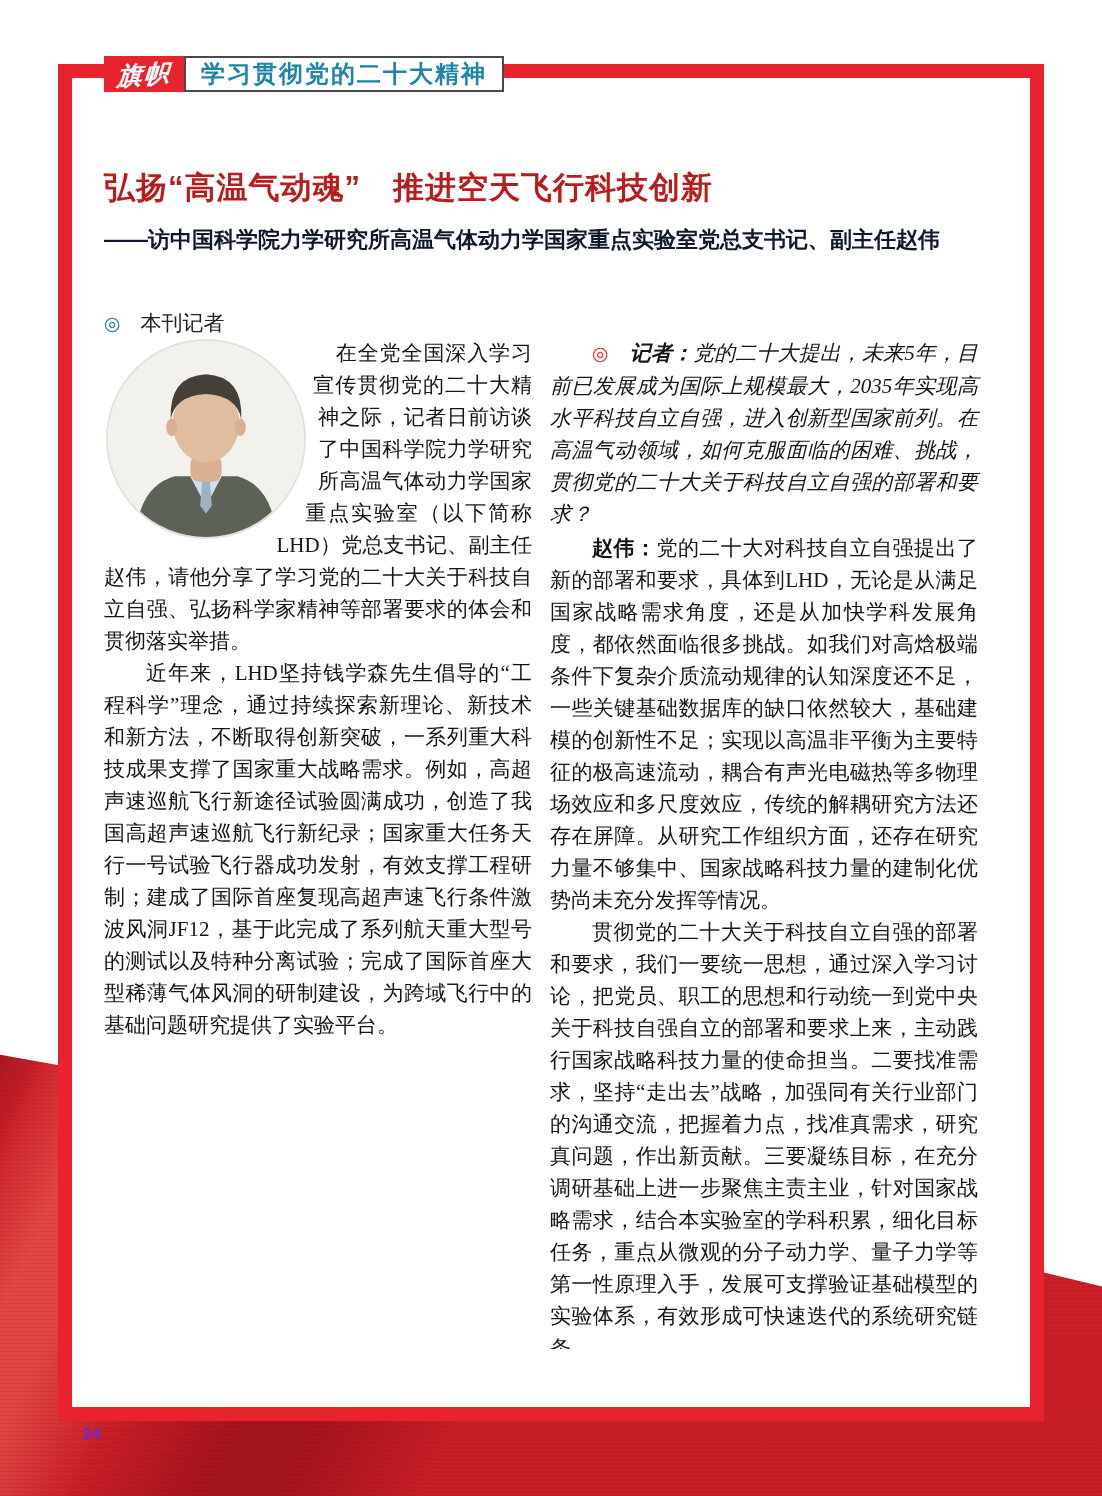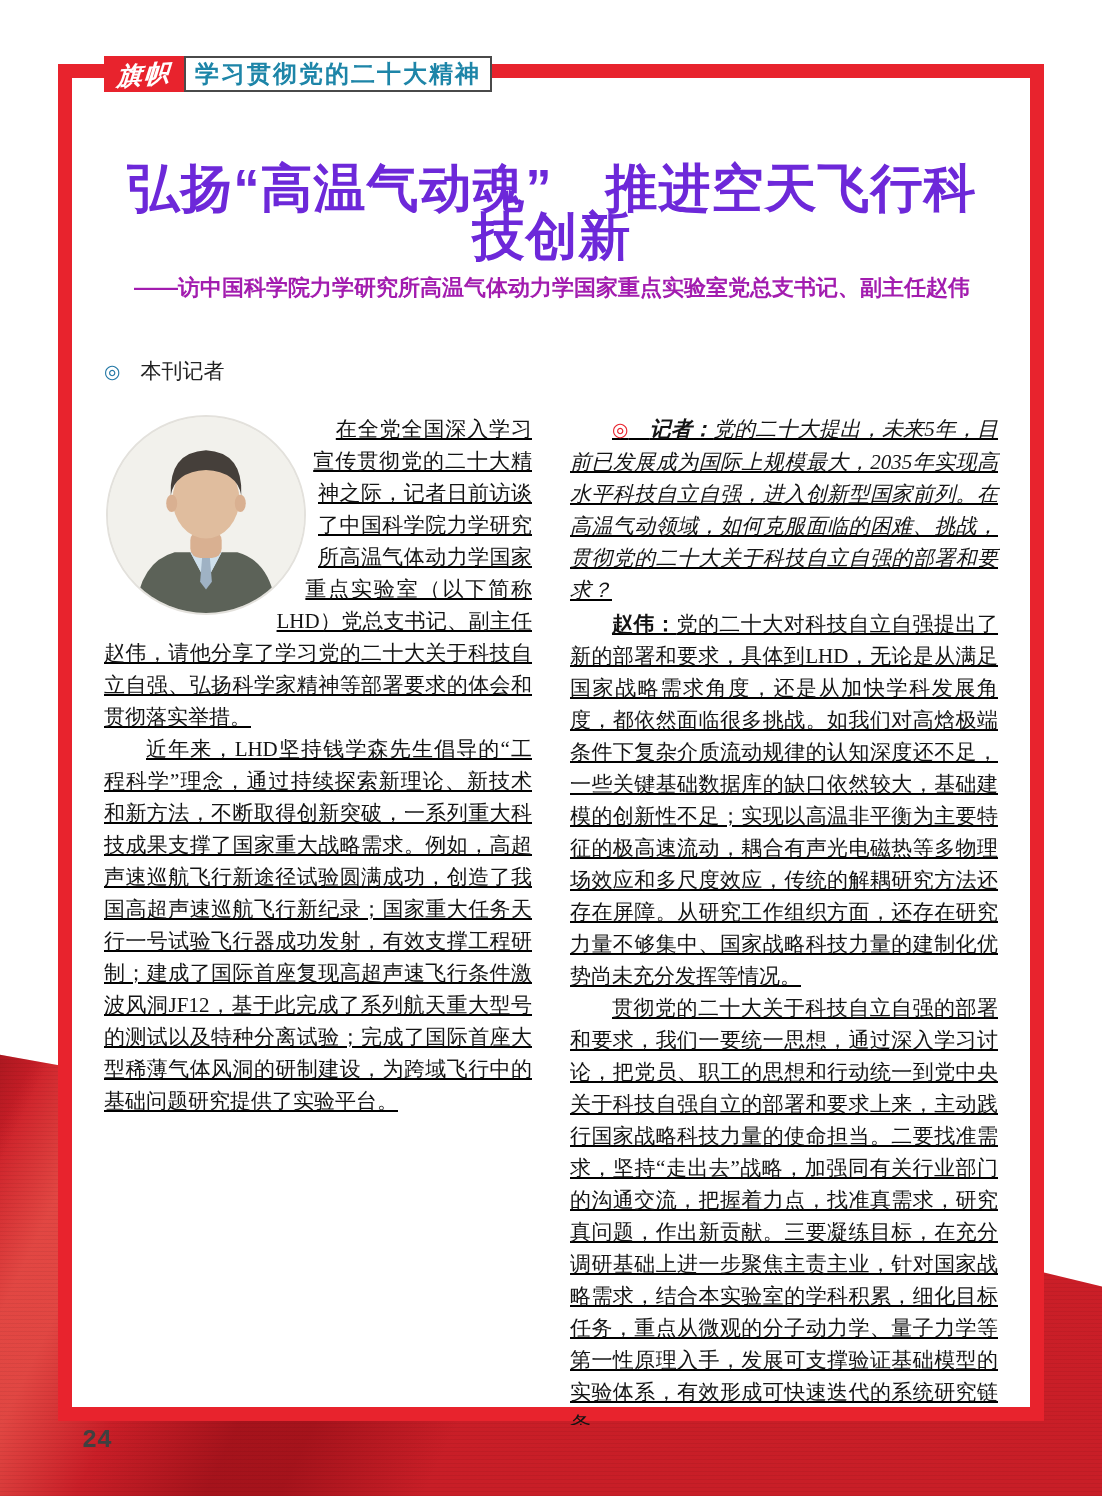--- a/index.html
+++ b/index.html
@@ -31,62 +31,62 @@
   .banner{position:absolute;left:104px;top:56px;z-index:3;display:flex;align-items:stretch;height:36px;}
   .banner-logo{
     width:80px;background:#e8232d;color:#fff;display:flex;align-items:center;justify-content:center;
     font-family:"Liberation Serif",serif;font-size:25px;font-weight:bold;font-style:italic;
     transform-origin:center;letter-spacing:2px;
   }
   .banner-logo span{display:inline-block;transform:rotate(-4deg) skewX(-8deg);}
   .banner-label{
     background:#fff;border:2px solid #4a4a4a;color:#1d85a8;display:flex;align-items:center;
     font-family:"Liberation Sans","DejaVu Sans",sans-serif;font-weight:bold;font-size:24px;
-    padding:0 9px;letter-spacing:2px;box-sizing:border-box;
+    padding:0 15px;letter-spacing:2px;box-sizing:border-box;
   }
 
   
   .main{position:absolute;left:104px;top:140px;width:896px;z-index:2;}
 
   .title{
-    margin:24px 0 0 0;text-align:center;color:#6d28d9;
+    margin:24px 0 0 0;color:#b91c1c;
     font-family:"Liberation Sans","DejaVu Sans",sans-serif;
-    font-size:52px;line-height:48px;font-weight:900;letter-spacing:1px;
+    font-size:31px;line-height:48px;font-weight:900;letter-spacing:1px;
   }
   .subtitle{
-    margin:13px 0 0 0;text-align:center;color:#a21caf;
+    margin:13px 0 0 0;color:#0f172a;
     font-family:"Liberation Sans","DejaVu Sans",sans-serif;
     font-size:22px;line-height:30px;font-weight:bold;
   }
   .byline{
     margin-top:54px;display:flex;align-items:center;gap:20px;
     font-family:"Liberation Sans","DejaVu Sans",sans-serif;font-size:21px;color:#222;
   }
   .byline .mark{color:#2277a5;font-size:19px;line-height:1;}
 
-  .columns{margin-top:28px;display:flex;gap:38px;height:1012px;overflow:hidden;text-decoration:underline;}
+  .columns{display:flex;gap:18px;height:1012px;overflow:hidden;}
   .col{width:428px;font-size:21px;line-height:32px;text-align:justify;color:#141414;}
   .col p{margin:0;text-indent:2em;}
 
   .photo{
     float:left;width:196px;height:196px;border-radius:50%;
     shape-outside:circle(52%);margin:2px 12px 6px 2px;
     border:2px solid #e3e1dc;overflow:hidden;background:#f4f3ef;
   }
   .photo svg{display:block;width:100%;height:100%;}
 
   .q{font-style:italic;clear:both;margin-top:22px !important;margin-bottom:2px !important;}
   .q .qmark{color:#e8232d;font-style:normal;font-size:19px;}
   .q .speaker{font-weight:bold;}
   .a .speaker{font-weight:bold;}
 
   
   .pageno{
-    position:absolute;left:82px;top:1426px;z-index:2;color:#404040;
-    font-family:"Liberation Mono","DejaVu Sans Mono",monospace;font-size:25px;font-weight:bold;
+    position:absolute;left:82px;top:1426px;z-index:2;color:#6d28d9;
+    font-family:"Liberation Mono","DejaVu Sans Mono",monospace;font-size:16px;font-weight:bold;
   }
 </style>
 </head>
 <body>
 
 <div class="flag"></div>
 
 <div class="panel"></div>
 
 <div class="banner">

